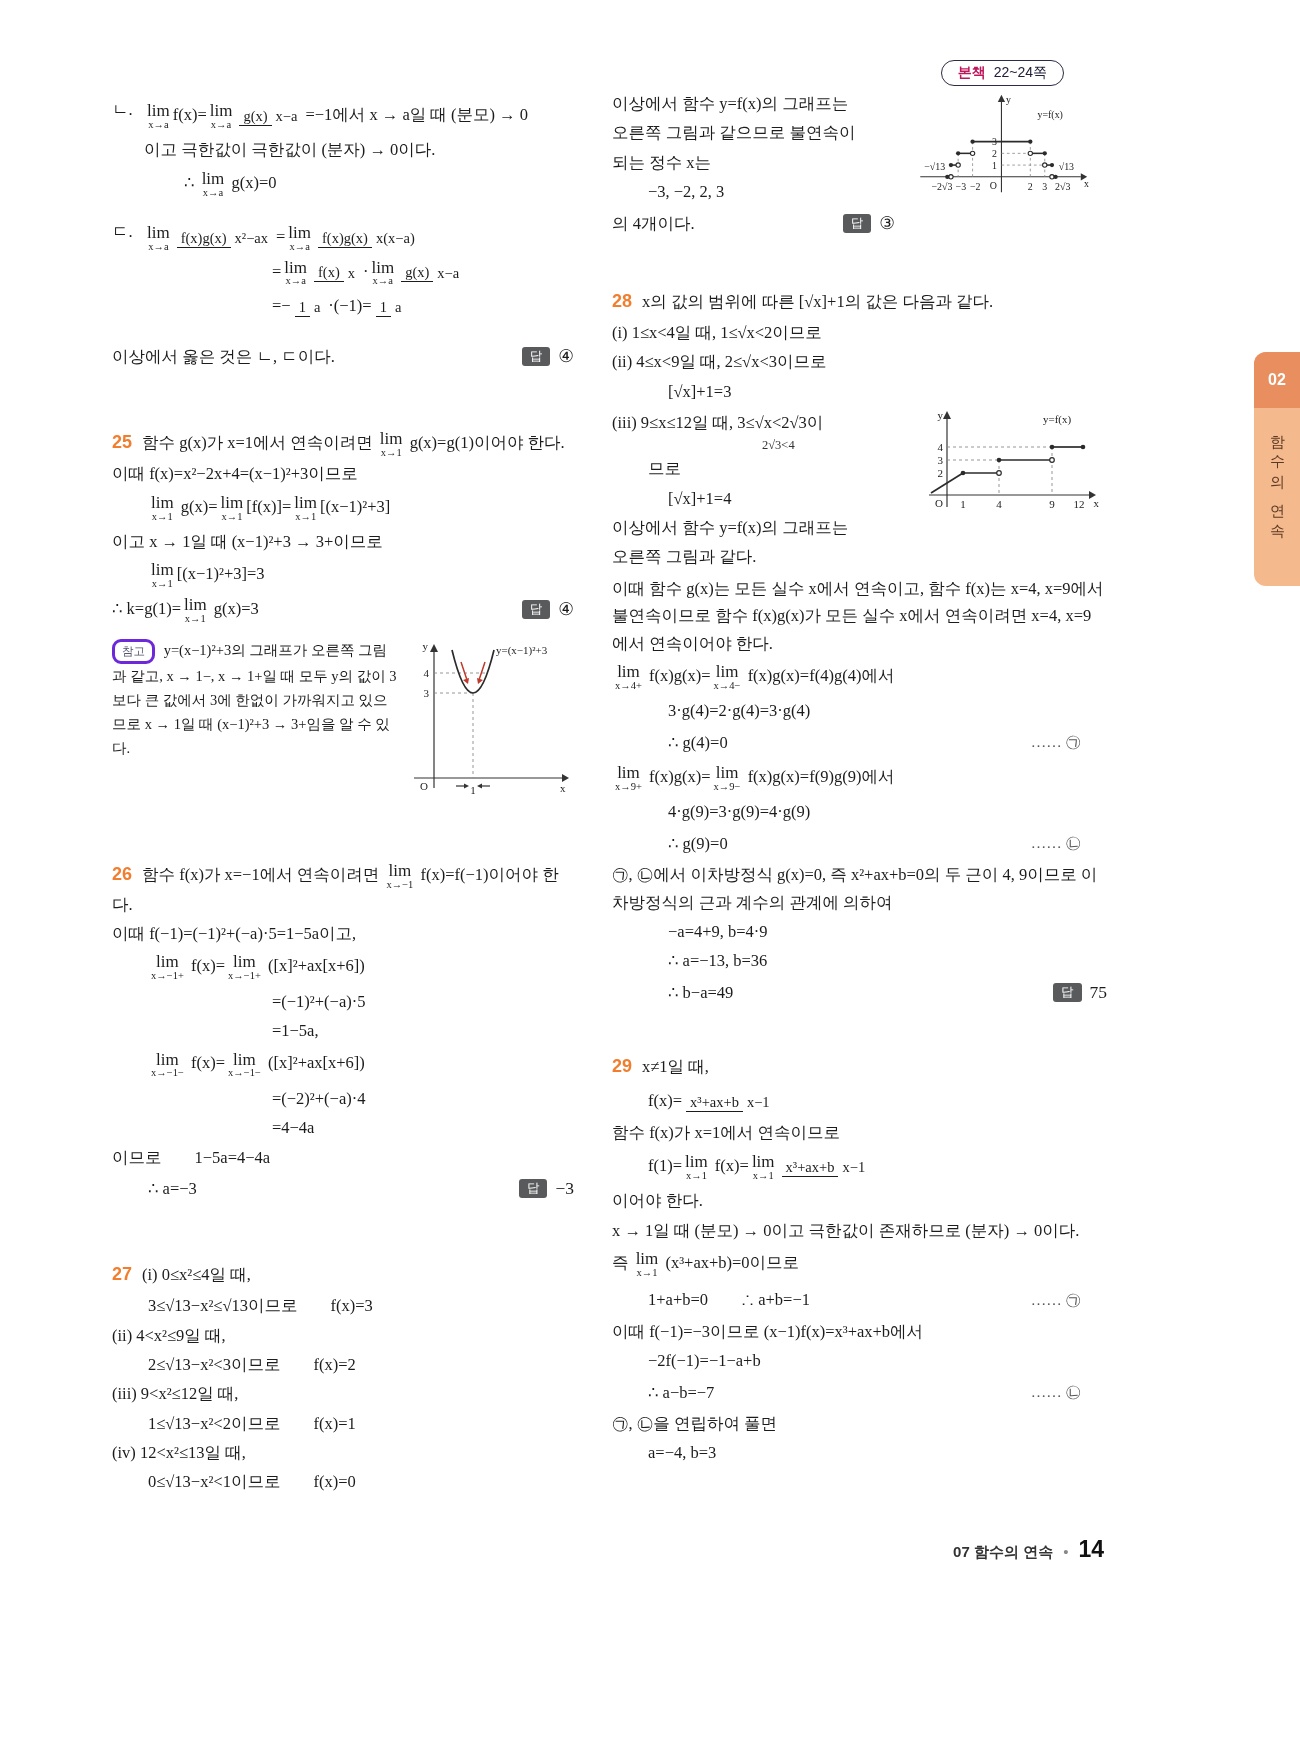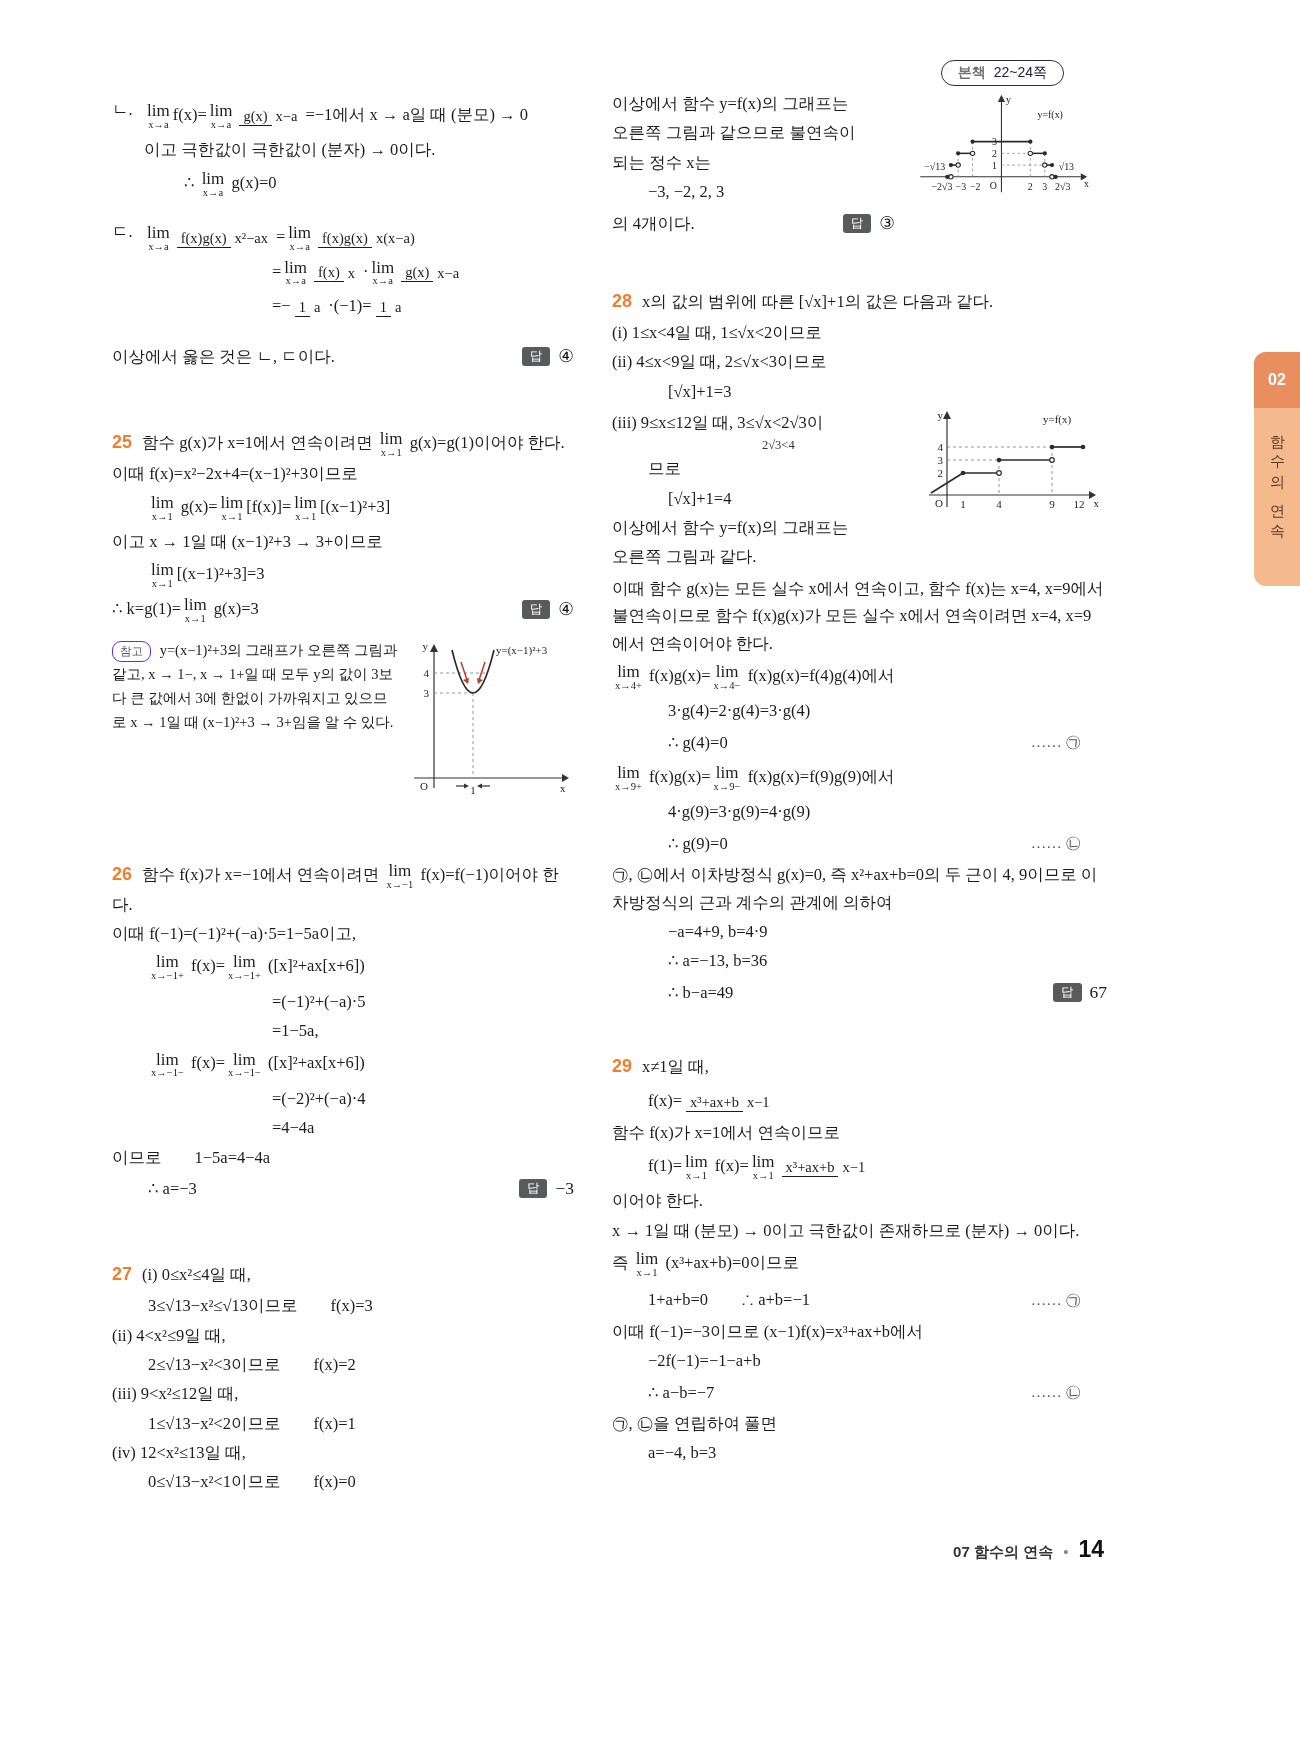--- a/index.html
+++ b/index.html
@@ -2,21 +2,21 @@
 <html><head>
 <meta charset="utf-8">
 <style>
   html,body{margin:0;padding:0;background:#e9e9e9;}
   .page{position:relative;width:1300px;height:1754px;background:#ffffff;margin:0 auto;
         font-family:"Liberation Serif",serif;color:#1c1c1c;overflow:hidden;}
   
   .hbadge{position:absolute;top:60px;right:236px;display:flex;gap:8px;align-items:center;
           border:1.5px solid #2c2c44;border-radius:15px;padding:3px 16px;
           font-family:"Liberation Sans",sans-serif;font-size:14px;background:#fff;}
-  .hb-label{font-weight:bold;color:#737373;}
+  .hb-label{font-weight:bold;color:#be185d;}
   .hb-pages{color:#20203a;}
   
   .sidetab{position:absolute;right:0;top:352px;width:46px;height:234px;background:#f4b econ;}
   .sidetab{background:#f5b98e;border-radius:12px 0 0 12px;display:flex;flex-direction:column;align-items:center;
            font-family:"Liberation Sans",sans-serif;}
   .sidetab .stnum{width:100%;height:56px;background:#e98f5f;border-radius:12px 0 0 0;color:#fff;
            display:flex;align-items:center;justify-content:center;font-weight:bold;font-size:16px;}
   .sidetab .stlabel{writing-mode:vertical-rl;margin-top:16px;font-size:15px;color:#5a3a22;letter-spacing:5px;}
   
   .col{position:absolute;}
@@ -37,21 +37,21 @@
   .body{flex:1;min-width:0;}
   .flex1{flex:1;min-width:0;}
   .pnum{display:inline-block;color:#f07e2e;font-weight:bold;font-family:"Liberation Sans",sans-serif;
         font-size:18px;margin-right:10px;}
   .split{display:flex;justify-content:space-between;align-items:center;}
   .ans{display:inline-flex;align-items:center;gap:8px;flex:none;}
   .abadge{background:#595a5c;color:#fff;border-radius:3px;padding:1px 8px;font-size:12.5px;
           font-family:"Liberation Sans",sans-serif;}
   .aval{font-size:17.5px;}
   .mark{color:#555;margin-right:26px;flex:none;font-size:15.5px;}
-  .nbadge{border:1px solid #6d28d9;color:#55556e;border-radius:9px;padding:0 7px;font-size:11.5px;
+  .nbadge{border:3px solid #6d28d9;color:#55556e;border-radius:9px;padding:0 7px;font-size:11.5px;
           font-family:"Liberation Sans",sans-serif;display:inline-block;margin-right:5px;}
   .note{margin-top:14px;}
   .ntext{font-size:14.5px;line-height:1.66;flex:1;min-width:0;padding-right:4px;}
   .subnote{font-size:12.5px;color:#333;margin-left:150px;line-height:1.2;}
   .gsvg{flex:none;}
   
   .ax{stroke:#333;stroke-width:1.2;}
   .sld{stroke:#2b2b2b;stroke-width:1.7;fill:none;}
   .dsh{stroke:#8a8a8a;stroke-width:0.9;stroke-dasharray:3 3;fill:none;}
   .dot{fill:#2b2b2b;}
@@ -449,21 +449,21 @@
         <span class="ln eq2">∴ g(9)=0</span>
         <span class="mark">…… ㉡</span>
       </div>
       <div class="ln">㉠, ㉡에서 이차방정식 g(x)=0, 즉 x²+ax+b=0의 두 근이 4, 9이므로 이차방정식의 근과 계수의 관계에 의하여</div>
       <div class="ln eq2">−a=4+9, b=4·9</div>
       <div class="ln eq2">∴ a=−13, b=36</div>
       <div class="split">
         <span class="ln eq2">∴ b−a=49</span>
         <span class="ans">
           <span class="abadge">답</span>
-          <span class="aval">67</span>
+          <span class="aval">75</span>
         </span>
       </div>
     </div>
 
     <div style="margin-top:44px;">
       <div class="ln">
         <span class="pnum">29</span><span>x≠1일 때,</span>
       </div>
       <div class="mline eq">
         <span>f(x)=</span><span class="frac">

